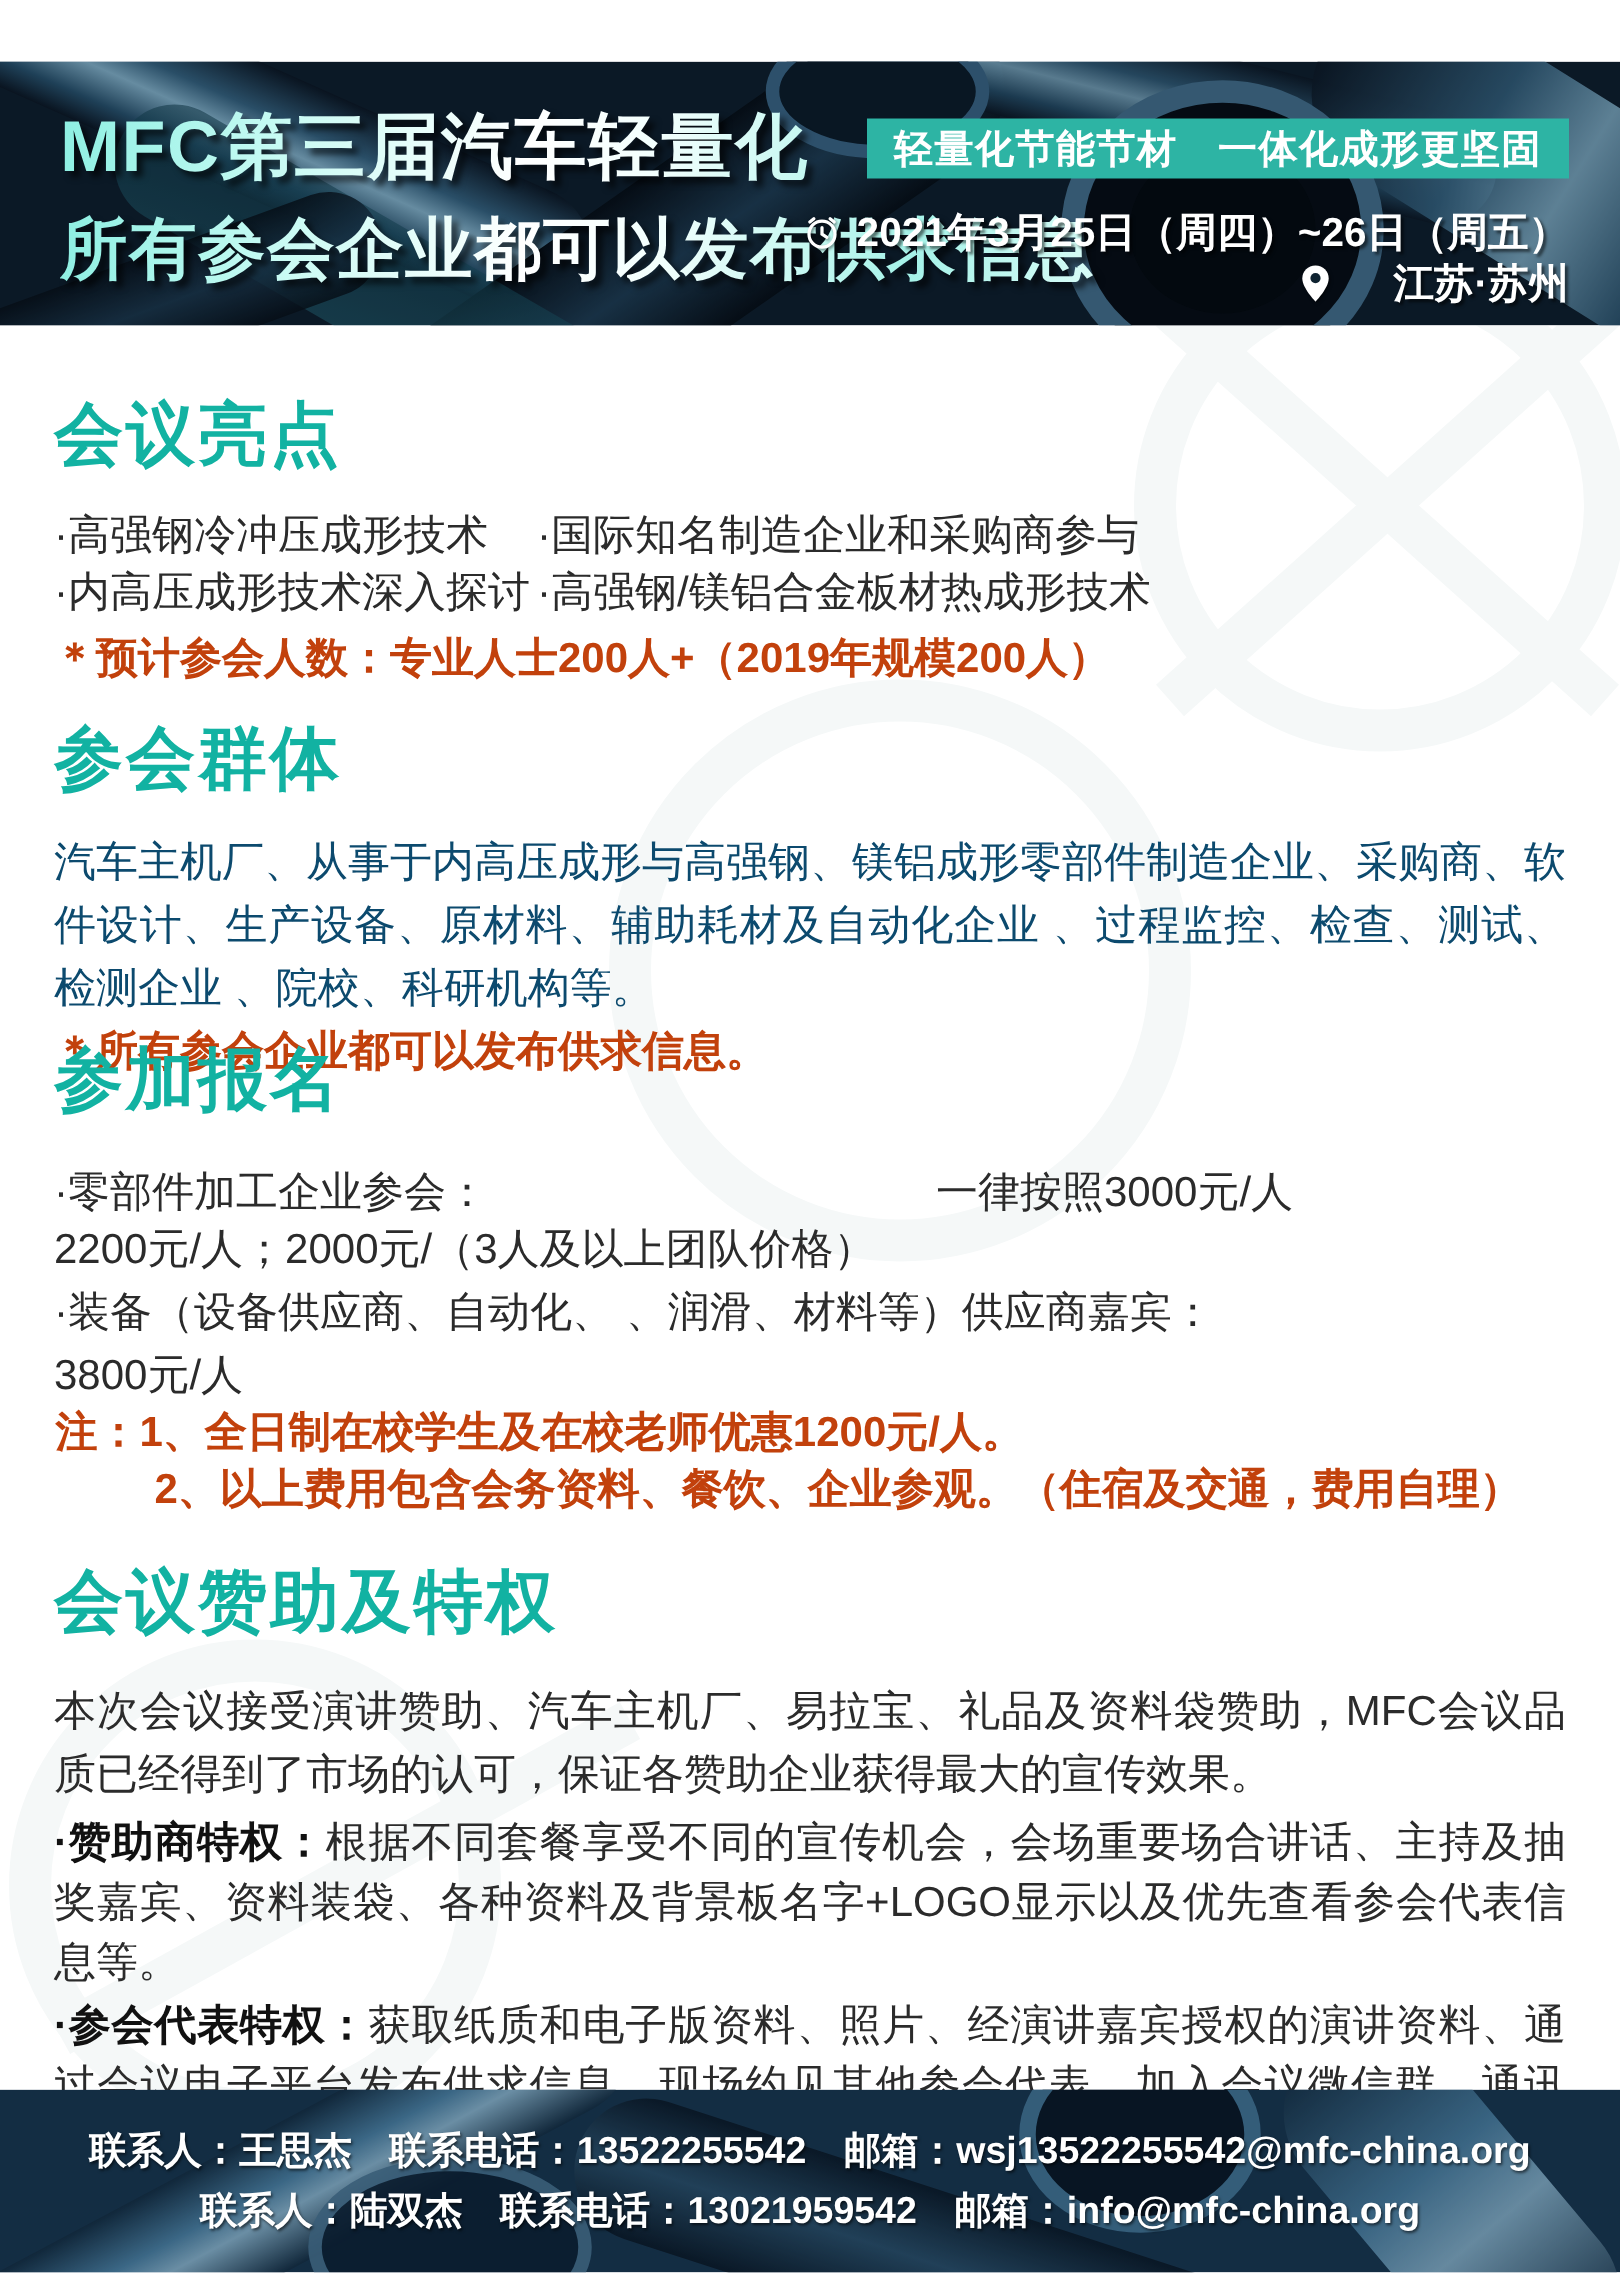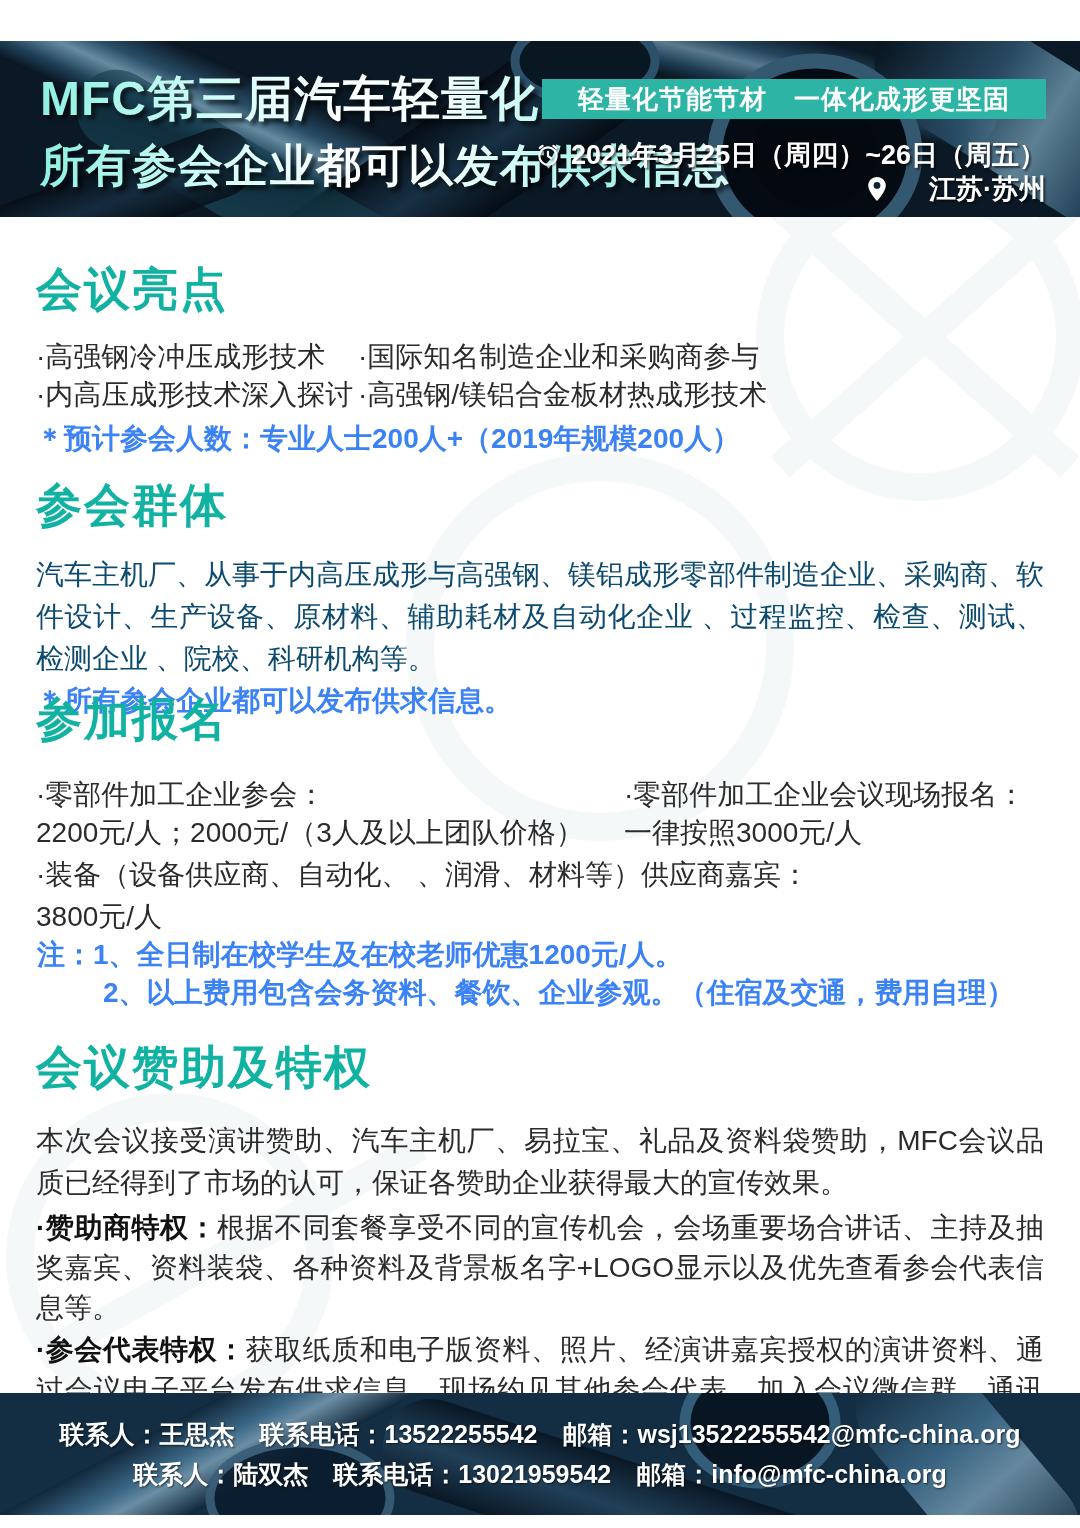--- a/index.html
+++ b/index.html
@@ -28,21 +28,21 @@
     .hero-title div {
       background-image:linear-gradient(97deg,#8defe2 0%,#c9fbf4 22%,#ffffff 45%,#f2fffd 58%,#a5f2e8 82%,#d8fcf7 100%);
       -webkit-background-clip:text; background-clip:text; color:transparent;
     }
   }
   .hero-line1 { font-size:48px; }
   .hero-line2 { font-size:45px; margin-top:12px; }
   .badge {
     position:absolute; right:34px; top:38px; height:40px; z-index:3;
     background:#2db4a4; color:#ffffff; font-size:26px; font-weight:700;
-    display:flex; align-items:center; padding:0 36px; letter-spacing:1px;
+    display:flex; align-items:center; padding:0 18px; letter-spacing:1px;
     white-space:nowrap;
   }
   .meta-row {
     position:absolute; right:34px; z-index:3; display:flex; align-items:center; gap:10px;
     color:#ffffff; font-size:27px; font-weight:700; white-space:nowrap;
     text-shadow:2px 2px 2px rgba(0,0,0,0.55);
   }
   .meta-date { top:96px; }
   .meta-loc  { top:130px;gap:40px; }
   .meta-row svg { filter:drop-shadow(1px 1px 1px rgba(0,0,0,0.5)); }
@@ -51,21 +51,21 @@
   .sec-h {
     color:#12b2a2; font-size:46px; font-weight:900; line-height:54px; letter-spacing:2px;
   }
   .sec-highlights  { top:262px; }
   .sec-audience    { top:478px; }
   .sec-registration{ top:692px; }
   .sec-sponsorship { top:1040px; }
   .bullets { margin-top:22px; font-size:28px; line-height:38px; color:#2b2b2b; }
   .b-row { display:flex; }
   .b-left { width:322px; flex:none; }
-  .note { font-weight:700; color:#3b82f6; font-size:28px; line-height:38px; }
+  .note { font-weight:700; color:#c2410c; font-size:28px; line-height:38px; }
   .hl-note { margin-top:6px; }
   .para { margin-top:22px; font-size:28px; line-height:42px; color:#0c4a6e; text-align:justify; }
   .aud-note { margin-top:2px; }
   .reg-cols { display:flex; margin-top:30px; font-size:28px; line-height:38px; }
   .reg-left { width:588px; flex:none; }
   .reg-price { }
   .reg-supplier { margin-top:4px; font-size:28px; line-height:38px; }
   .reg-note1 { margin-top:0; margin-left:1px; }
   .reg-note2 { margin-left:67px; }
   .sp-para { font-size:28px; line-height:40px; text-align:justify; color:#2b2b2b; }
@@ -193,21 +193,20 @@
   </div>
 
   <div class="sec sec-registration">
     <div class="sec-h">参加报名</div>
     <div class="reg-cols">
       <div class="reg-left">
         <div>·零部件加工企业参会：</div>
         <div class="reg-price">2200元/人；2000元/（3人及以上团队价格）</div>
       </div>
       <div>
-        <div>·零部件加工企业会议现场报名：</div>
         <div class="reg-price">一律按照3000元/人</div>
       </div>
     </div>
     <div class="reg-supplier">·装备（设备供应商、自动化、 、润滑、材料等）供应商嘉宾：</div>
     <div class="reg-supplier reg-price">3800元/人</div>
     <div class="note reg-note1">注：1、全日制在校学生及在校老师优惠1200元/人。</div>
     <div class="note reg-note2">2、以上费用包含会务资料、餐饮、企业参观。（住宿及交通，费用自理）</div>
   </div>
 
   <div class="sec sec-sponsorship">

